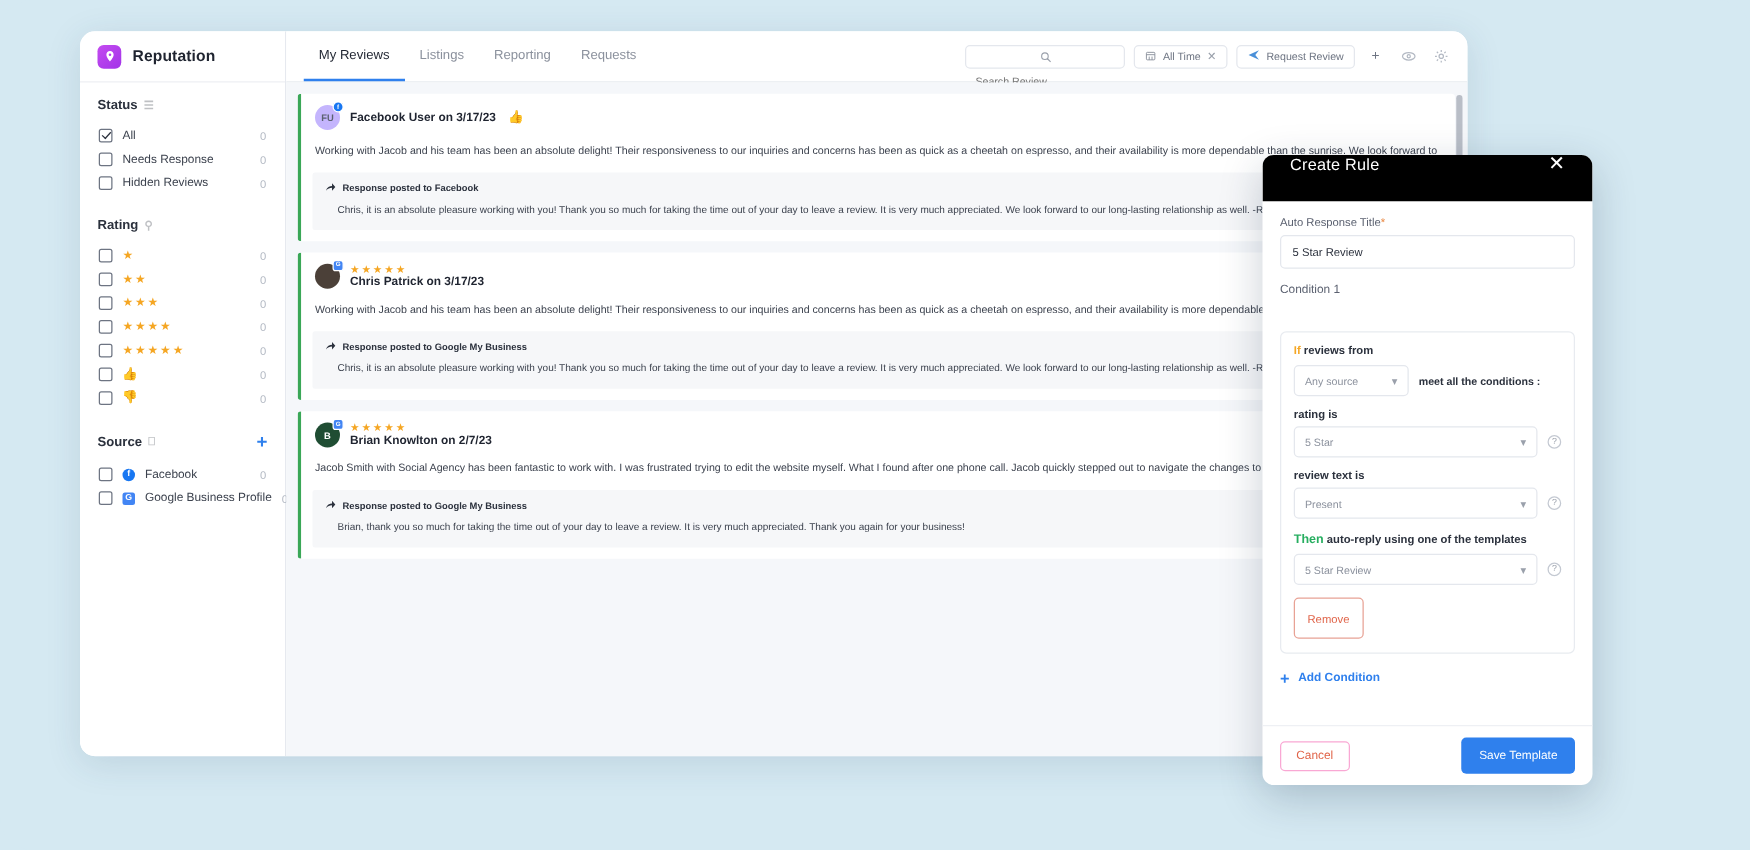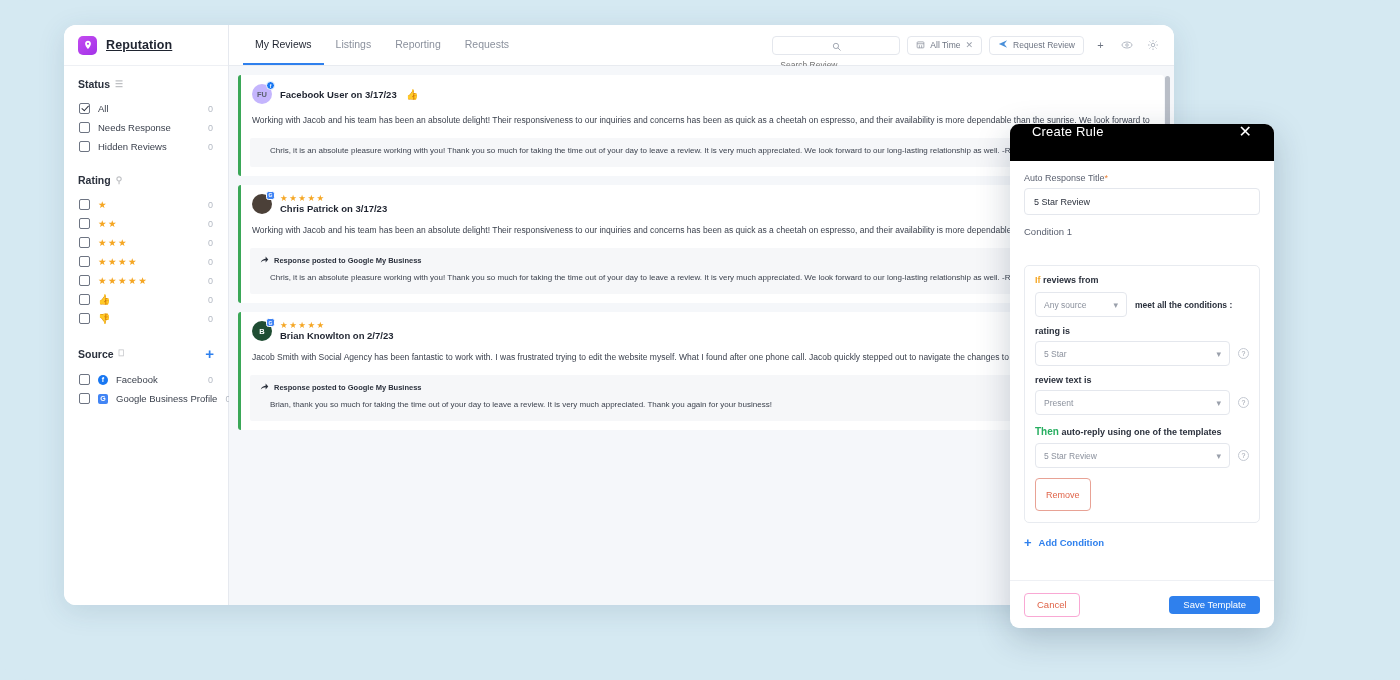--- a/index.html
+++ b/index.html
@@ -41,21 +41,20 @@
   .brand-logo {
     width: 19px; height: 19px;
     border-radius: 5px;
     background: linear-gradient(140deg,#c44bf0,#a233e8);
     display: flex; align-items: center; justify-content: center;
   }
   .brand-logo svg { width: 10px; height: 10px; }
   .brand-name {
     font-size: 12.5px; font-weight: bold; color: #1f2430;
     letter-spacing: .1px;
-    text-decoration: underline;
   }
   .filter-section { padding: 12px 14px 0 14px; }
   .filter-head {
     display: flex; align-items: center; gap: 5px;
     font-size: 10.5px; font-weight: bold; color: #2b313d;
     margin-bottom: 9px;
   }
   .filter-head .mini-icon { opacity: .3; font-size: 9px; }
   .filter-head .plus-btn {
     margin-left: auto; color: #2f80ed; font-size: 15px;
@@ -285,21 +284,21 @@
     padding: 0 14px; gap: 10px;
   }
   .btn-cancel {
     border: 1px solid #f9a8d4; color: #e06449; background: #fff;
     border-radius: 4px; height: 24px; padding: 0 12px;
     font-size: 9.5px; font-family: inherit; cursor: pointer;
   }
   .btn-save {
     margin-left: auto; border: none; color: #fff;
     background: #2f80ed; border-radius: 4px;
-    height: 18px; padding: 0 14px;
+    height: 29px; padding: 0 14px;
     font-size: 9.5px; font-family: inherit; cursor: pointer;
   }
 </style>
 </head>
 <body>
 
 <div class="page-bg"></div>
 
 <div class="app-window">
 
@@ -480,20 +479,28 @@
         <div class="rev-head">
           <div class="avatar fb">
             <span>FU</span>
             <span class="badge">f</span>
           </div>
           <span class="rev-name">Facebook User on 3/17/23</span>
           <span class="rev-thumb">👍</span>
         </div>
         <div class="rev-body nowrap">Working with Jacob and his team has been an absolute delight! Their responsiveness to our inquiries and concerns has been as quick as a cheetah on espresso, and their availability is more dependable than the sunrise. We look forward to our long-lasting business relationship with the Social Agency, as they make us feel like the Batman to their Robin.</div>
         <div class="rev-response">
+          <div class="resp-head">
+            <span>
+              <svg width="9" height="9" viewBox="0 0 24 24" fill="#2b313d">
+                  <path d="M2 20c2-7 8-10 13-10V4l7 8-7 8v-6c-5 0-9 2-13 6z"></path>
+                </svg>
+            </span>
+            <span>Response posted to Facebook</span>
+          </div>
           <div class="resp-body">Chris, it is an absolute pleasure working with you! Thank you so much for taking the time out of your day to leave a review. It is very much appreciated. We look forward to our long-lasting relationship as well. -Robi</div>
         </div>
       </article>
 
       <article class="review-card">
         <div class="rev-head">
           <div class="avatar cp">
             <span></span>
             <span class="badge gb">G</span>
           </div>

